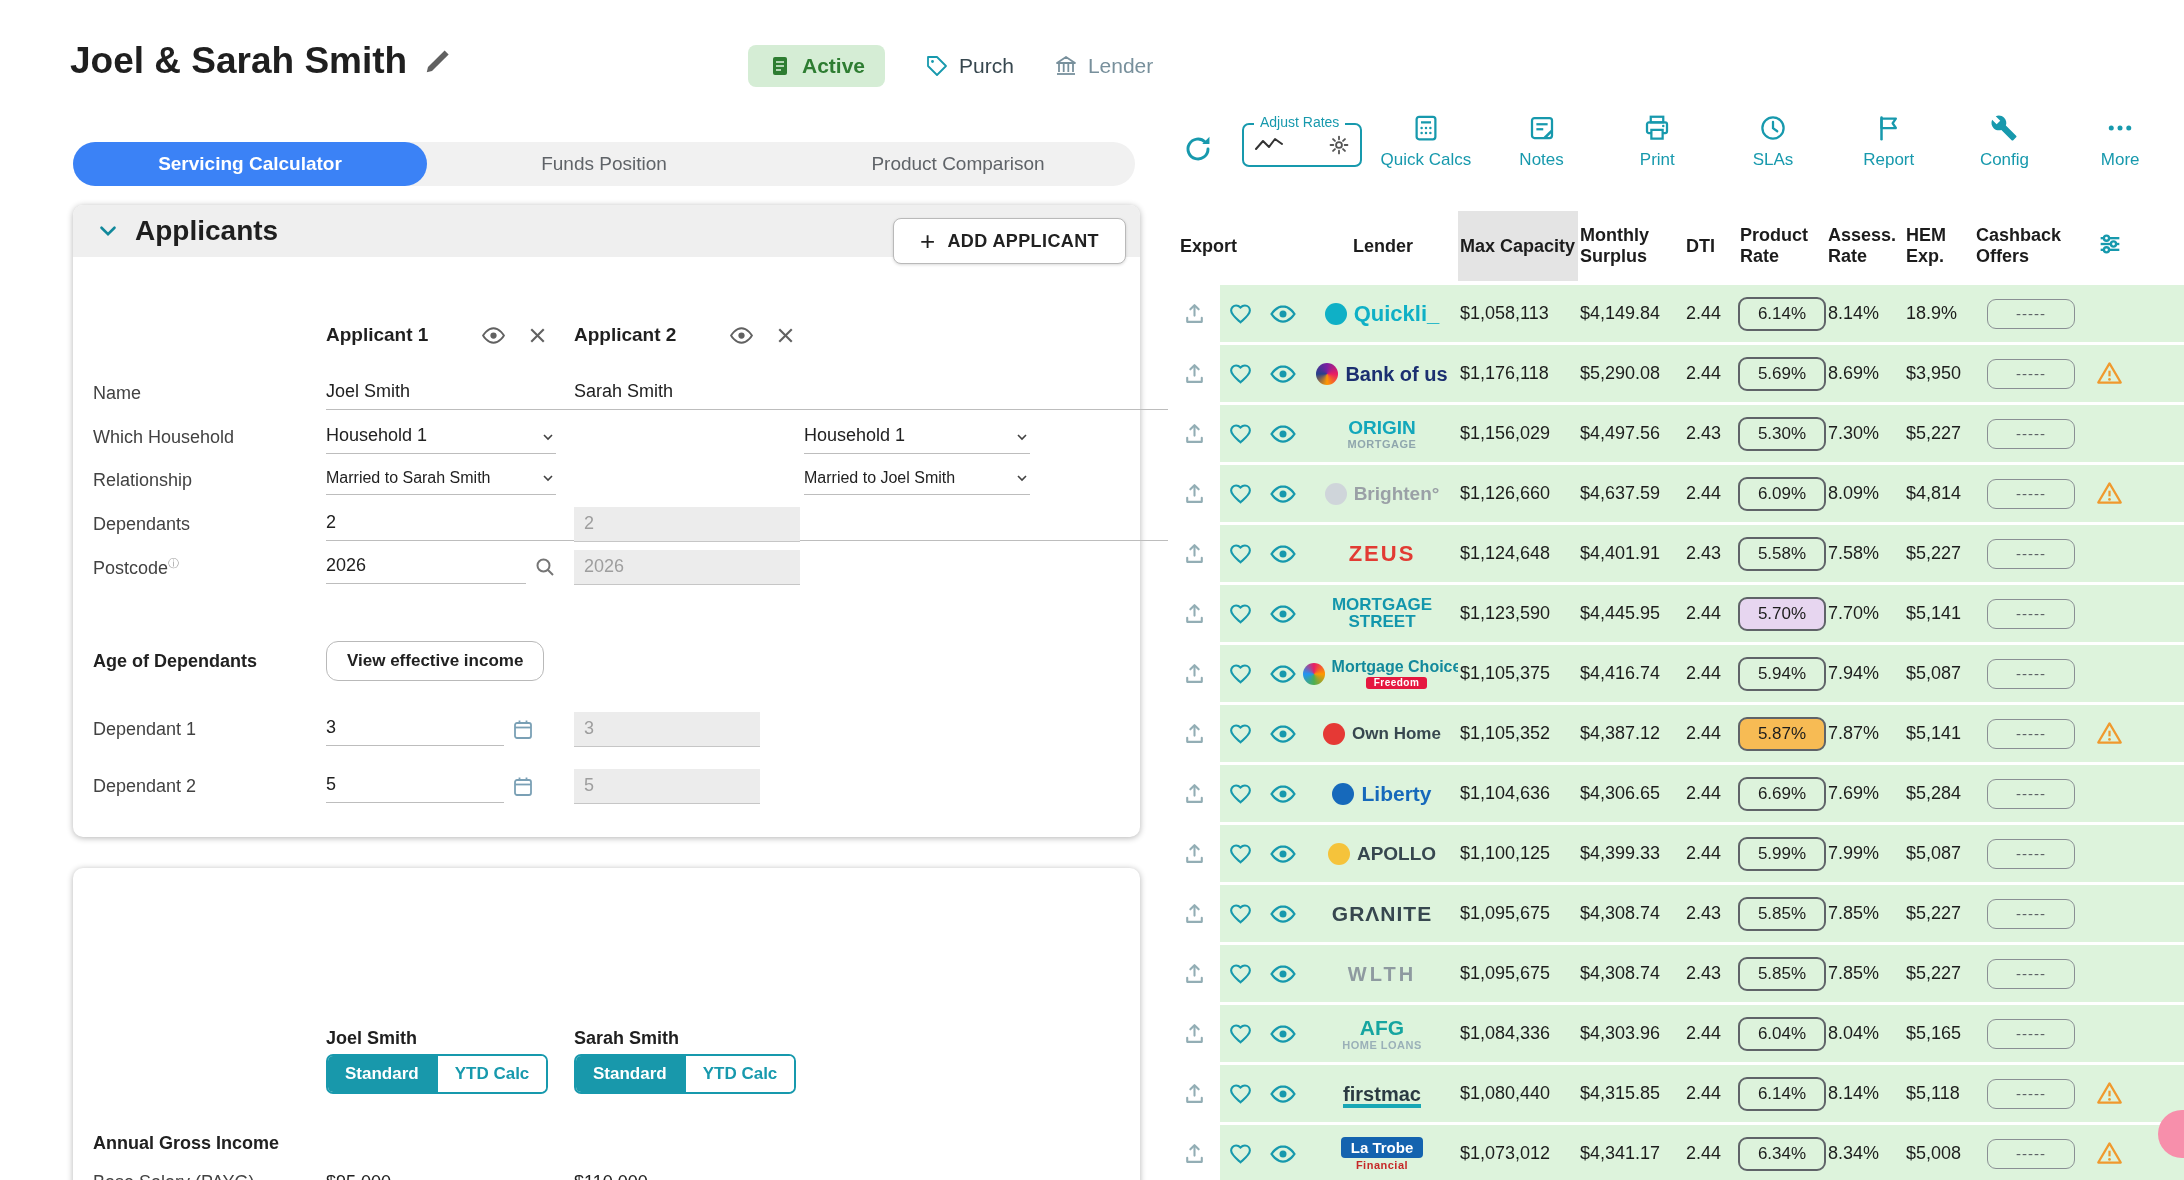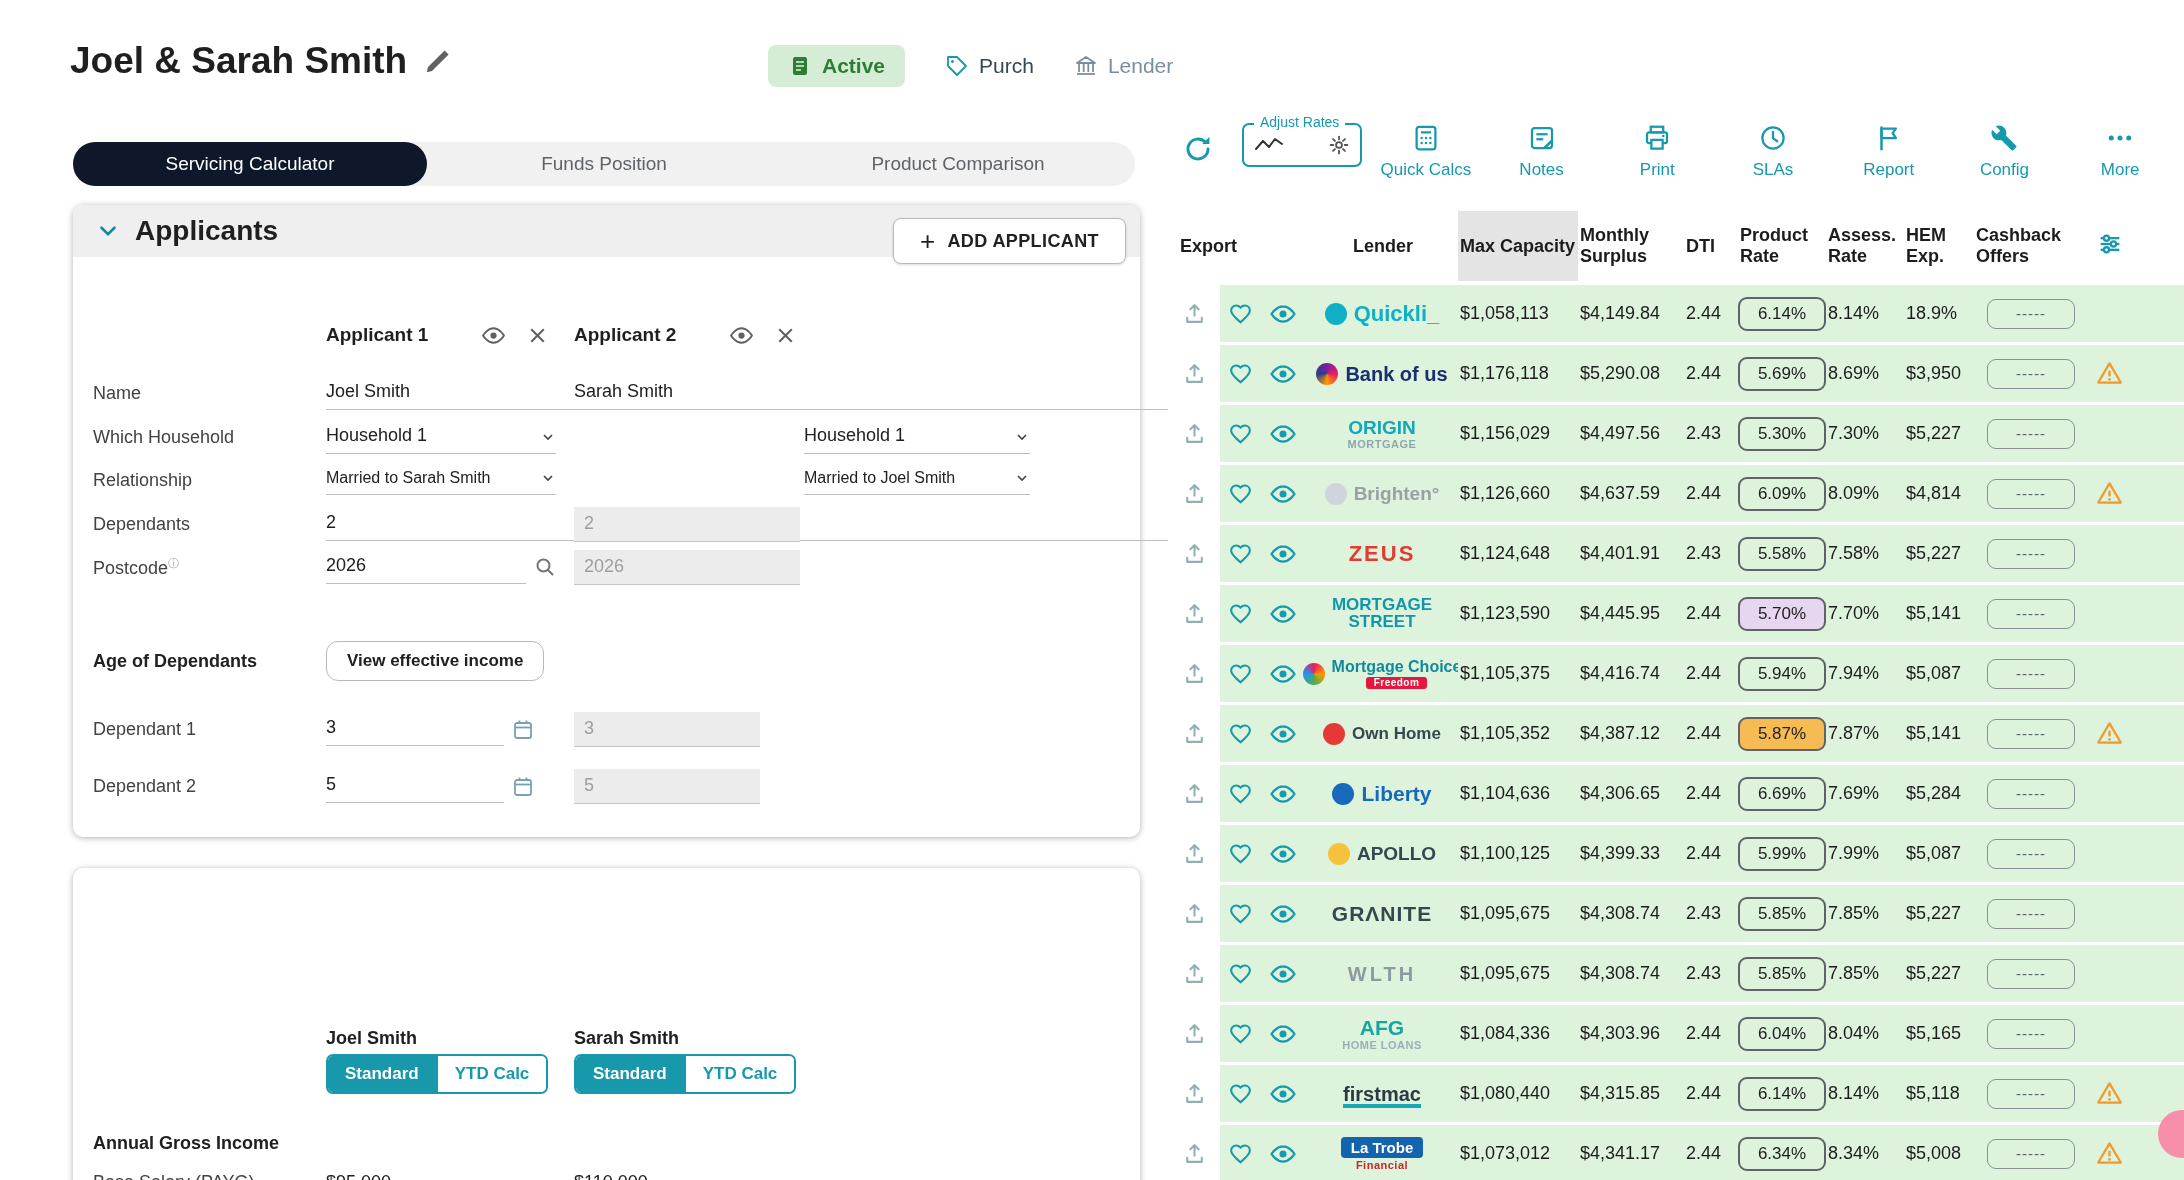--- a/index.html
+++ b/index.html
@@ -5,30 +5,30 @@
   * { margin:0; padding:0; box-sizing:border-box; }
   html,body { background:#fff; }
   body { font-family:"Liberation Sans", sans-serif; color:#212121; }
   .app { position:relative; width:2184px; height:1180px; overflow:hidden; background:#fff; }
 
   
   .page-header { position:absolute; left:70px; top:40px; display:flex; align-items:center; gap:16px; }
   .client-title { font-size:37px; font-weight:bold; color:#1f1f1f; }
   .edit-pencil { width:30px; height:30px; }
 
-  .badges { position:absolute; left:748px; top:42px; display:flex; align-items:center; gap:40px; height:48px;margin-left:20px; }
+  .badges { position:absolute; left:748px; top:42px; display:flex; align-items:center; gap:40px; height:48px; }
   .badge-active { display:flex; align-items:center; gap:10px; background:#d5edd5; border-radius:8px; padding:9px 20px; color:#2e7d32; font-weight:bold; font-size:21px; }
   .badge-plain { display:flex; align-items:center; gap:10px; font-size:21px; }
   .badge-purch { color:#37474f; }
   .badge-lender { color:#78909c; }
 
   
   .tabs { position:absolute; left:73px; top:142px; width:1062px; height:44px; background:#f1f1f1; border-radius:22px; display:flex; }
   .tab { flex:1; display:flex; align-items:center; justify-content:center; font-size:19px; color:#5f6368; border-radius:22px; cursor:pointer; }
-  .tab.active { background:#0f172a; color:#fff; font-weight:normal; }
+  .tab.active { background:#3b82f6; color:#fff; font-weight:bold; }
 
   
   .card { position:absolute; left:73px; width:1067px; background:#fff; border-radius:10px; box-shadow:0 1px 6px rgba(0,0,0,.3); }
   .card-head { height:52px; background:#efefef; border-radius:10px 10px 0 0; display:flex; align-items:center; gap:14px; padding-left:22px; }
   .card-title { font-size:28px; font-weight:bold; color:#1f1f1f; }
   .chev { width:26px; height:26px; }
 
   .applicants-card { top:205px; height:632px; }
   .income-card { top:868px; height:400px; }
 
@@ -59,21 +59,21 @@
   .seg .off { background:#fff; color:#1799ad; border-left:2px solid #1799ad; }
   .seg .off:first-child { border-left:none; border-right:2px solid #1799ad; }
 
   
   .right-panel { position:absolute; left:1168px; top:0; width:1016px; height:1180px; }
 
   .toolbar { position:absolute; left:0; top:103px; right:0; height:86px; }
   .refresh-btn { position:absolute; left:14px; top:30px; width:32px; height:32px; cursor:pointer; }
   .adjust-rates { position:absolute; left:74px; top:20px; width:120px; height:44px; border:2px solid #1799ad; border-radius:7px; display:flex; align-items:center; justify-content:space-between; padding:0 10px; }
   .adjust-rates .legend { position:absolute; top:-11px; left:10px; background:#fff; padding:0 6px; font-size:14px; color:#1799ad; }
-  .tb-group { position:absolute; left:200px; right:6px; top:12px; display:flex; }
+  .tb-group { position:absolute; left:200px; right:6px; top:2px; display:flex; }
   .tb-btn { flex:1; display:flex; flex-direction:column; align-items:center; gap:7px; padding-top:8px; cursor:pointer; }
   .tb-btn svg { width:30px; height:30px; }
   .tb-label { font-size:17px; color:#1799ad; font-weight:500; white-space:nowrap; }
 
   
   .grid { display:grid; grid-template-columns:52px 40px 46px 152px 120px 106px 54px 88px 78px 70px 114px 96px; align-items:center; }
   .thead { position:absolute; left:0; right:0; top:211px; height:70px; background:#fff; }
   .th { font-size:18px; font-weight:bold; color:#1c1c1c; line-height:1.15; padding-left:2px; }
   .th.export { padding-left:12px; }
   .th.lender { text-align:center; }

